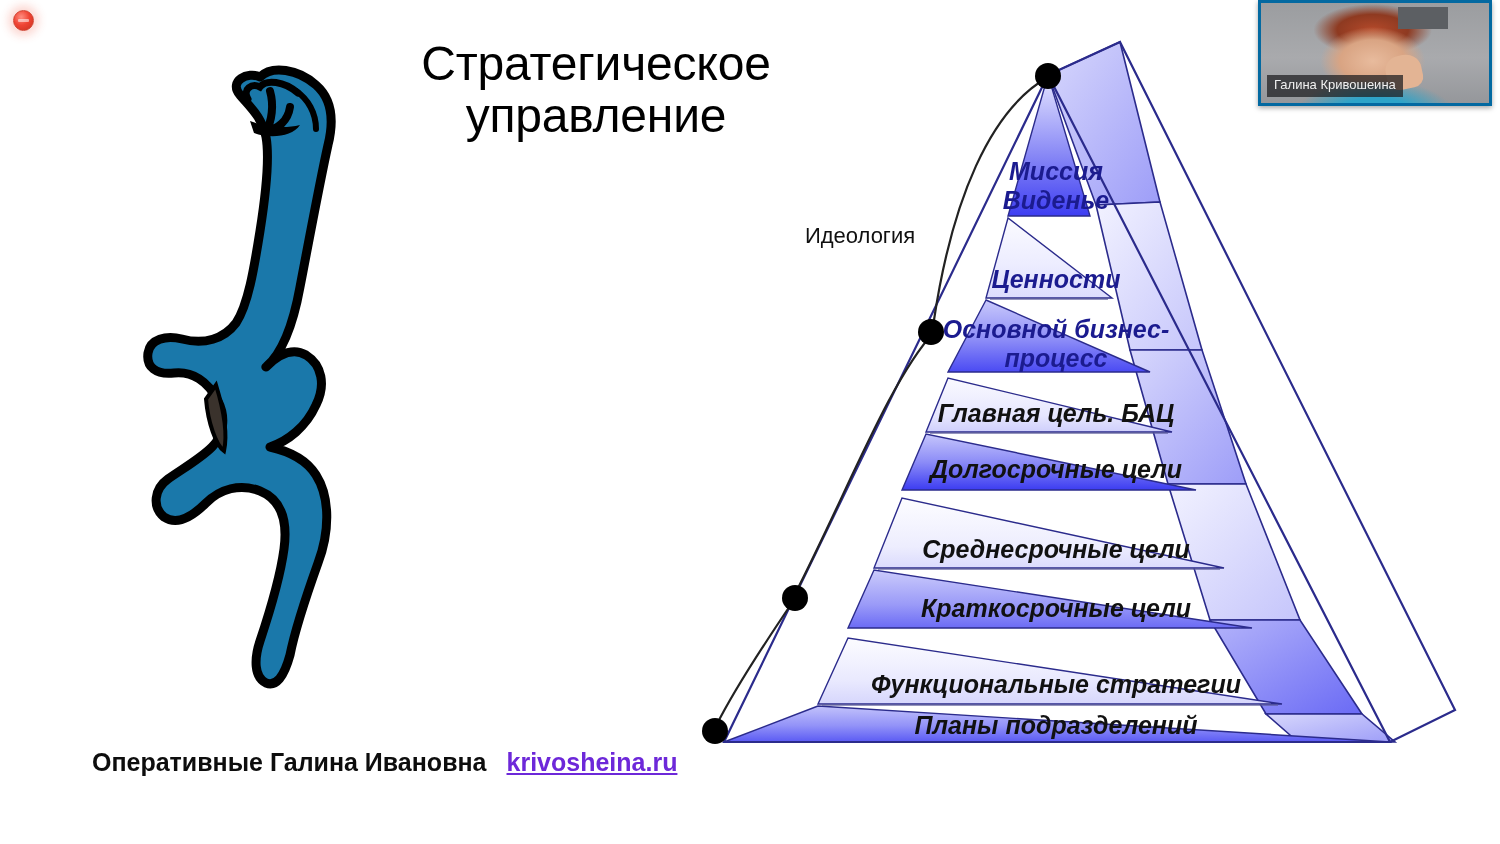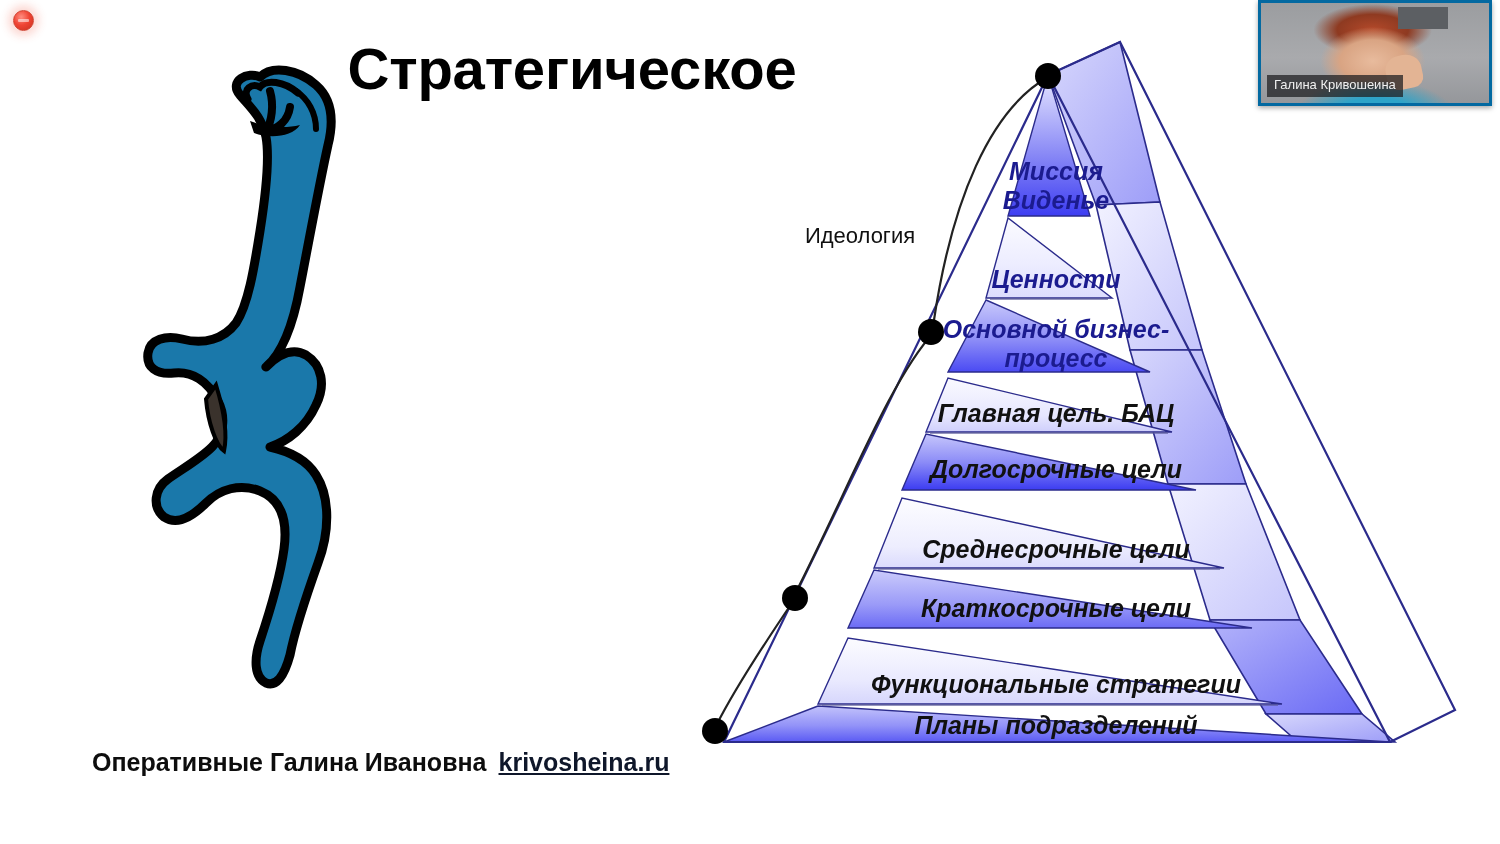--- a/index.html
+++ b/index.html
@@ -36,46 +36,46 @@
     top: 7.5px;
     width: 11px;
     height: 3px;
     background: rgba(255, 255, 255, 0.55);
     border-radius: 1px;
   }
 
   
   #slide-title {
     position: absolute;
-    left: 332px;
+    left: 356px;
     top: 38px;
     width: 480px;
     text-align: center;
-    font-size: 58px;
+    font-size: 48px;
     line-height: 1.08;
-    font-weight: bold;
+    font-weight: normal;
     color: #000000;
     letter-spacing: -0.2px;
   }
   #slide-title .t-line { display: block; }
 
   
   #footer {
     position: absolute;
     left: 92px;
     top: 748px;
     font-size: 25px;
     font-weight: bold;
     color: #0d0d0d;
     white-space: nowrap;
   }
   #footer-link {
-    color: #0f172a;
+    color: #6d28d9;
     text-decoration: underline;
-    margin-left: 12px;
+    margin-left: 20px;
     font-weight: bold;
   }
 
   
   #figure-art {
     position: absolute;
     left: 120px;
     top: 55px;
     width: 260px;
     height: 650px;
@@ -159,20 +159,21 @@
 </style>
 </head>
 <body>
 
 <div id="stage">
 
   <div id="rec-indicator"></div>
 
   <div id="slide-title">
     <span class="t-line">Стратегическое</span>
+    <span class="t-line">управление</span>
   </div>
 
   <svg id="figure-art" viewBox="0 0 260 650">
     <g>
       <path d="M120 40 C 108 26, 128 16, 140 22 C 152 10, 178 14, 196 30
                C 212 44, 214 66, 208 90 C 200 126, 190 180, 180 232
                C 172 276, 160 300, 146 312
                C 158 300, 172 292, 186 300 C 202 310, 206 330, 196 350
                C 186 372, 168 386, 150 392
                C 168 396, 186 404, 196 420 C 210 442, 210 476, 198 508

